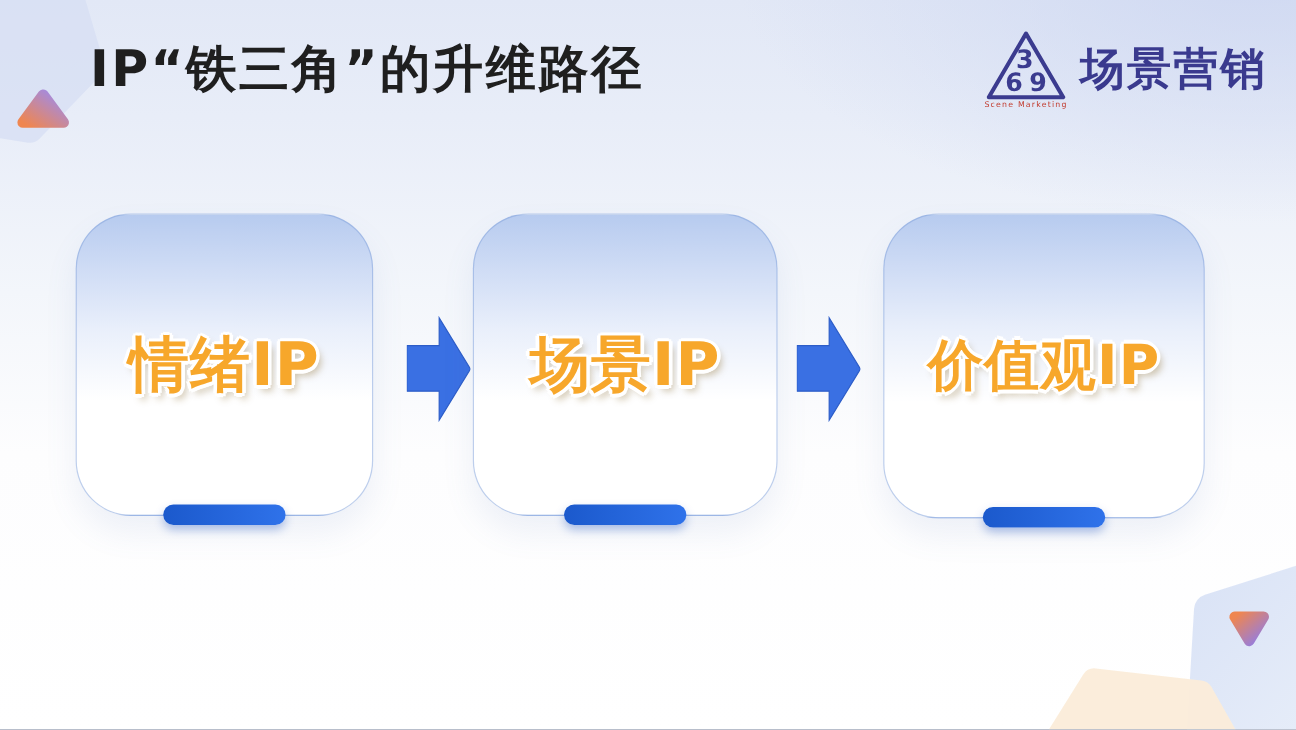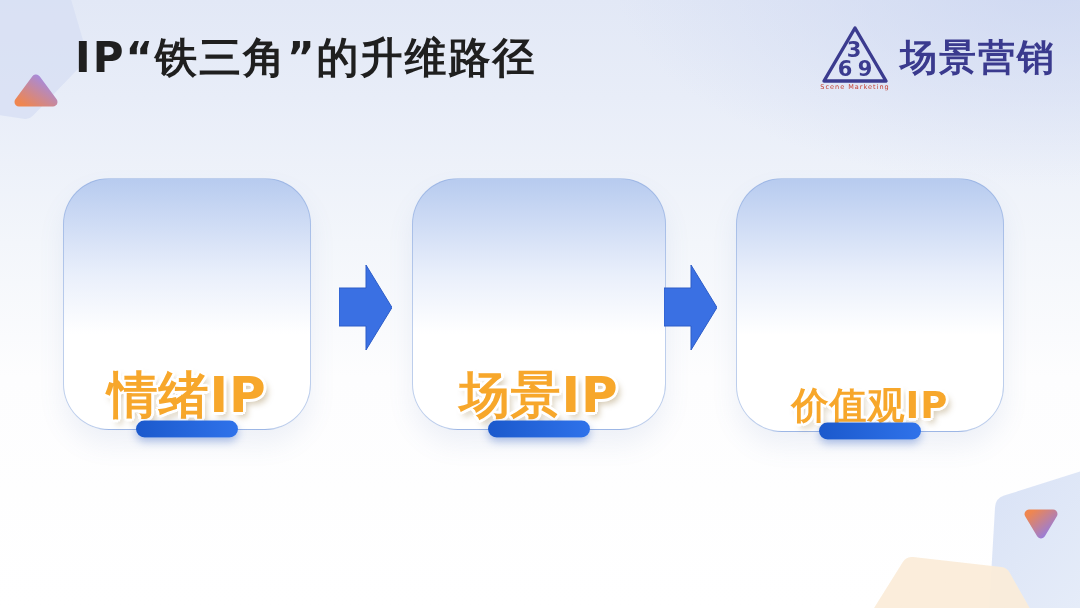--- a/index.html
+++ b/index.html
@@ -18,33 +18,33 @@
     font-size:42px;font-weight:800;color:#1f1f1f;letter-spacing:2px;white-space:nowrap;
   }
   .logo{position:absolute;right:24px;top:24px;display:flex;align-items:center;gap:10px;}
   .brand-name{font-size:37px;font-weight:800;color:#3a3a8e;letter-spacing:2px;text-align:center;}
   
   .card{
     position:absolute;top:178px;height:250px;border-radius:46px;
     background:linear-gradient(180deg,#b7cbef 0%,#cfdcf5 18%,#e9effb 38%,#ffffff 62%,#ffffff 100%);
     border:1px solid rgba(135,165,220,0.55);
     box-shadow:0 14px 26px rgba(100,130,190,0.10);
-    display:flex;align-items:flex-end;justify-content:center;
+    display:flex;align-items:center;justify-content:center;
   }
   .card-1{left:63px;width:246px;}
-  .card-2{left:412px;width:252px;}
+  .card-2{left:394px;width:252px;}
   .card-3{left:736px;width:266px;height:252px;}
   .card-label{
     font-size:50px;font-weight:900;color:#f7a72b;letter-spacing:1px;white-space:nowrap;
     text-shadow:
       -2px -2px 0 #fff,2px -2px 0 #fff,-2px 2px 0 #fff,2px 2px 0 #fff,
       0 -3px 0 #fff,0 3px 0 #fff,-3px 0 0 #fff,3px 0 0 #fff,
       4px 5px 6px rgba(130,95,25,0.35);
   }
-  .card-3 .card-label{font-size:37px;}
+  .card-3 .card-label{font-size:46px;}
   .pill{
     position:absolute;left:50%;bottom:0;transform:translate(-50%,50%);
     width:102px;height:17px;border-radius:9px;
     background:linear-gradient(90deg,#1b59cc,#2f72ea);
     box-shadow:0 4px 8px rgba(30,80,190,0.35);
   }
   .arrow{position:absolute;top:263px;width:53px;height:89px;}
   .arrow-1{left:339px;}
   .arrow-2{left:664px;}
 </style>

